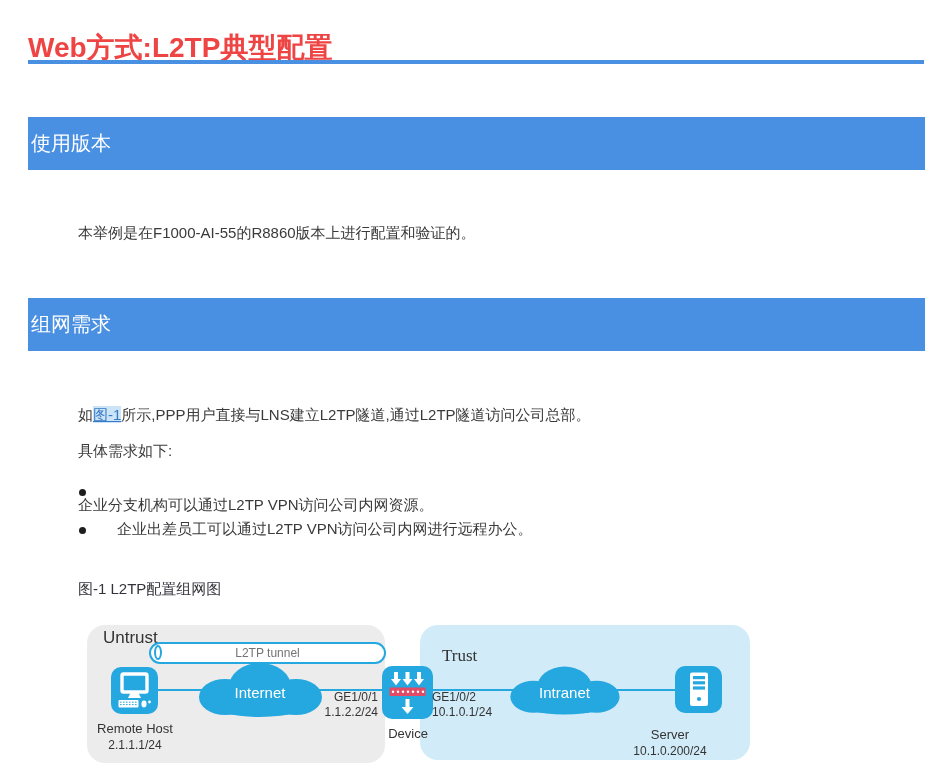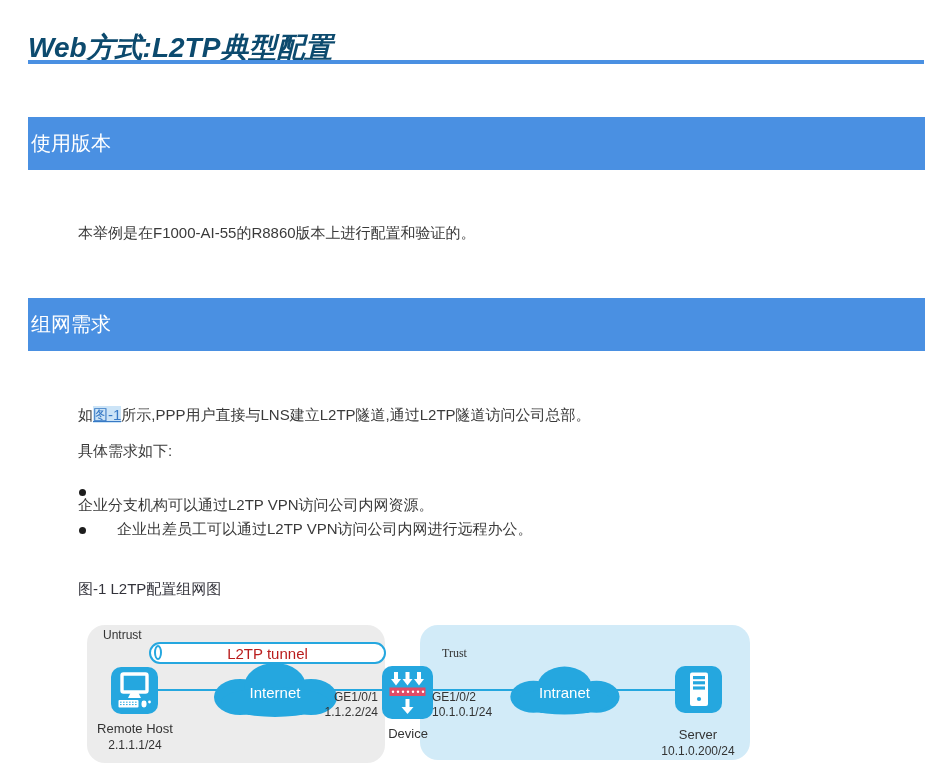--- a/index.html
+++ b/index.html
@@ -7,21 +7,21 @@
     --red:#e14b66; --text:#3a3a3a; --link:#3779c5; --linkbg:#cce4f7;
   }
   *{box-sizing:border-box;}
   html,body{margin:0;padding:0;}
   body{
     width:925px;height:766px;position:relative;background:#fff;overflow:hidden;
     font-family:"Liberation Sans","DejaVu Sans",sans-serif;color:var(--text);
   }
   .abs{position:absolute;}
   
-  .page-title{left:28px;top:12px;font-size:28px;font-weight:bold;color:#0c4a6e;line-height:34px;font-style:italic;}
+  .page-title{left:28px;top:12px;font-size:28px;font-weight:bold;color:#ef4444;line-height:34px;}
   .title-rule{left:28px;top:60px;right:1px;height:4px;background:var(--accent);}
   
   .banner{left:28px;right:0;height:53px;background:var(--accent);display:flex;align-items:center;padding-left:3px;}
   .banner span{color:#fff;font-size:20px;font-weight:normal;}
   .banner-version{top:117px;}
   .banner-network{top:298px;}
   
   .para{font-size:15px;line-height:22px;color:var(--text);}
   .p-version{left:78px;top:222px;}
   .p-intro{left:78px;top:404px;}
@@ -29,42 +29,42 @@
   a.fig-link{color:var(--link);text-decoration:underline;background:var(--linkbg);cursor:pointer;}
   .bullet-row{left:78px;width:760px;display:flex;align-items:flex-start;font-size:15px;}
   .bullet-row .dot{width:7px;height:7px;border-radius:50%;background:#1d1d1d;margin:7px 31px 0 1px;flex:0 0 auto;}
   .b1{top:482px;flex-direction:column;} .b2{top:520px;}
   .fig-caption{left:78px;top:580px;font-size:15px;font-weight:normal;color:#33333b;}
   
   .diagram{left:0;top:618px;width:925px;height:148px;}
   .zone{border-radius:18px;}
   .zone-untrust{left:87px;top:7px;width:298px;height:138px;background:var(--zone-gray);}
   .zone-trust{left:420px;top:7px;width:330px;height:135px;background:var(--zone-blue);}
-  .zone-label{font-size:12px;color:#333;}
+  .zone-label{font-size:17px;color:#333;}
   .lbl-untrust{left:103px;top:10px;}
   .lbl-trust{left:442px;top:28px;font-family:Liberation Serif, serif;}
   .conn-line{left:135px;top:71px;width:562px;height:2px;background:var(--cyan);}
   .tunnel{left:149px;top:24px;width:237px;height:22px;background:#fff;border:2px solid var(--cyan);
           border-radius:11px;display:flex;align-items:center;justify-content:center;}
   .tunnel .cap{position:absolute;left:3px;top:1px;width:8px;height:15px;border:2px solid var(--cyan);border-radius:50%;background:#fff;}
-  .tunnel .t-label{font-size:15px;color:#b91c1c;}
+  .tunnel .t-label{font-size:12px;color:#737373;}
   .lns-label{left:391px;top:27px;font-size:14px;color:#333;margin-top:39px;}
   .cloud{display:flex;align-items:center;justify-content:center;}
   .cloud svg{position:absolute;left:0;top:0;width:100%;height:100%;}
   .cloud .c-label{position:relative;color:#fff;font-size:15px;padding-top:4px;}
-  .cloud-internet{left:208px;top:43px;width:134px;height:58px;}
+  .cloud-internet{left:193px;top:43px;width:134px;height:58px;}
   .cloud-intranet{left:505px;top:45px;width:119px;height:55px;}
   .node-icon svg{display:block;}
   .icon-host{left:111px;top:49px;width:47px;height:47px;}
   .icon-device{left:382px;top:48px;width:51px;height:53px;}
   .icon-server{left:675px;top:48px;width:47px;height:47px;}
   .node-label{font-size:13px;color:#333;text-align:center;line-height:17px;}
   .lbl-host{left:85px;top:102px;width:100px;}
   .lbl-device{left:377px;top:107px;width:62px;}
-  .lbl-server{left:648px;top:108px;width:100px;}
+  .lbl-server{left:620px;top:108px;width:100px;}
   .node-label .ip{font-size:12px;}
   .if-label{font-size:12px;color:#333;line-height:15px;}
   .if-left{left:292px;top:72px;width:86px;text-align:right;}
   .if-right{left:432px;top:72px;width:90px;text-align:left;}
 </style>
 </head>
 <body>
 
 <h1 class="abs page-title">Web方式:L2TP典型配置</h1>
 <div class="abs title-rule"></div>

